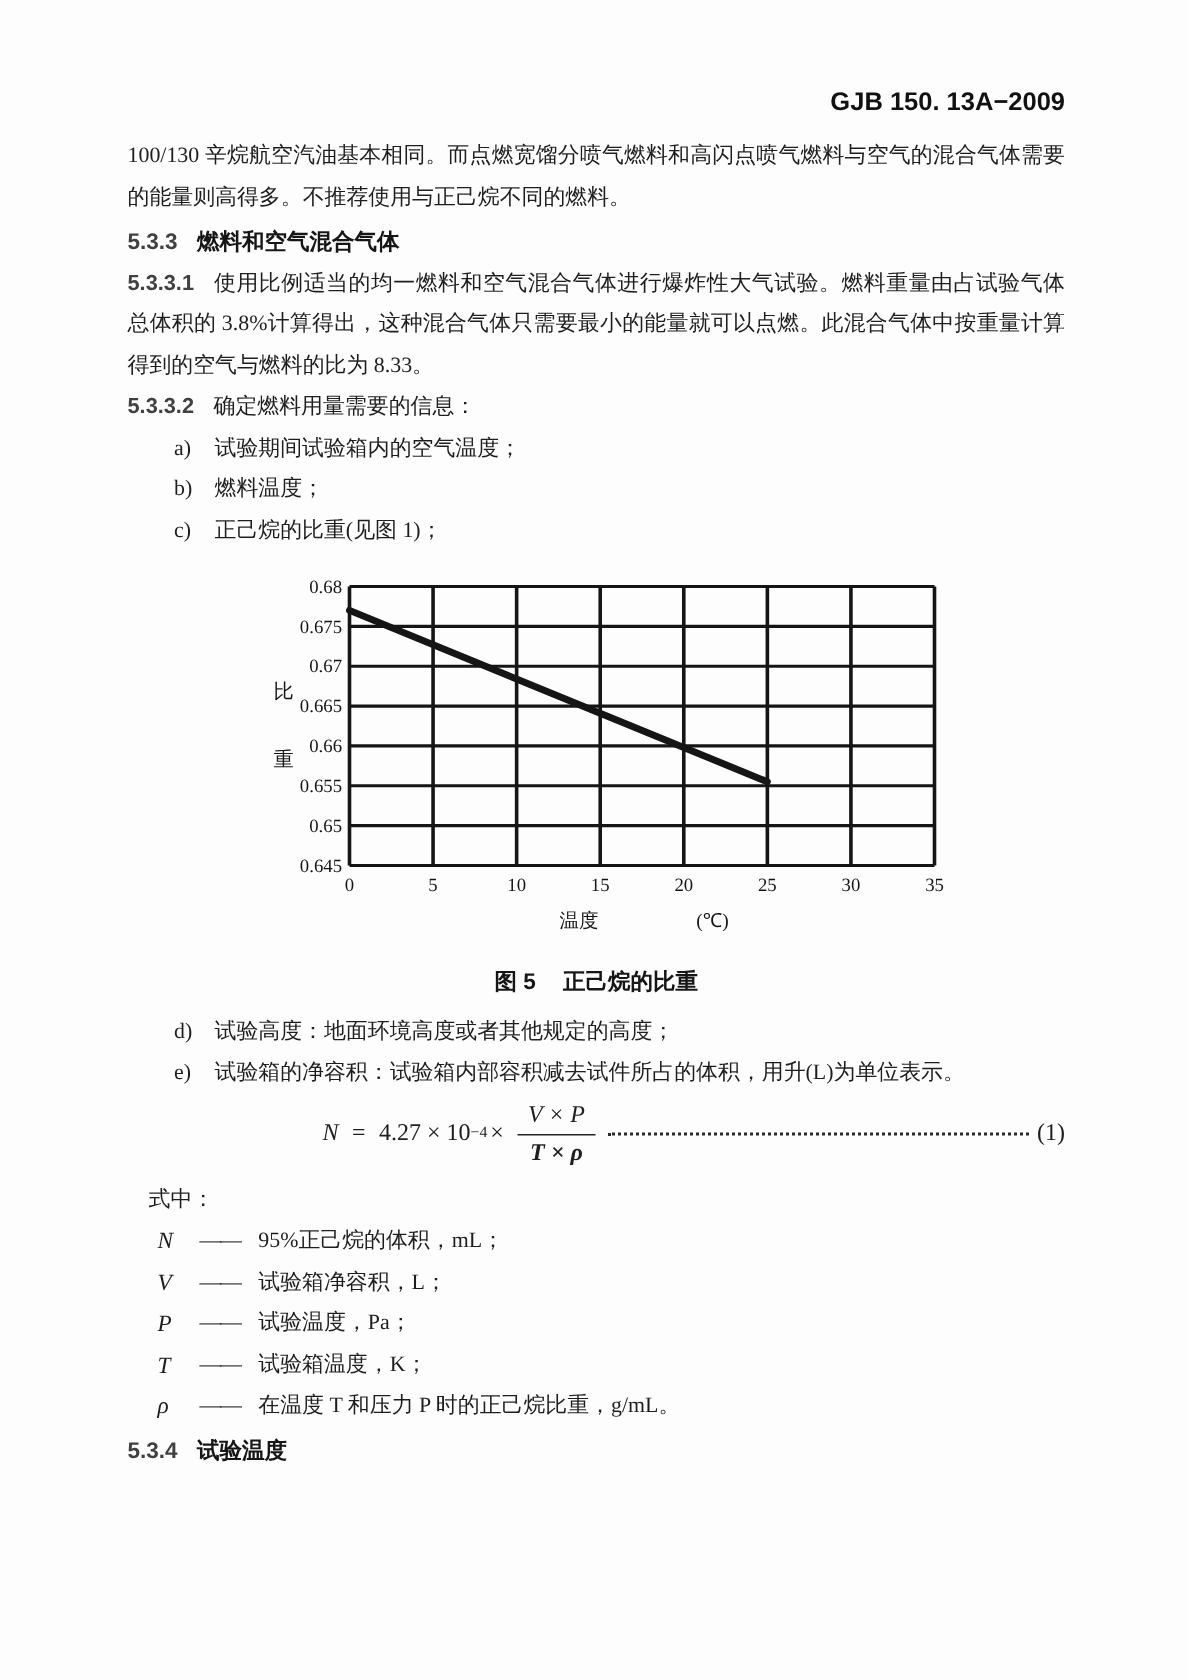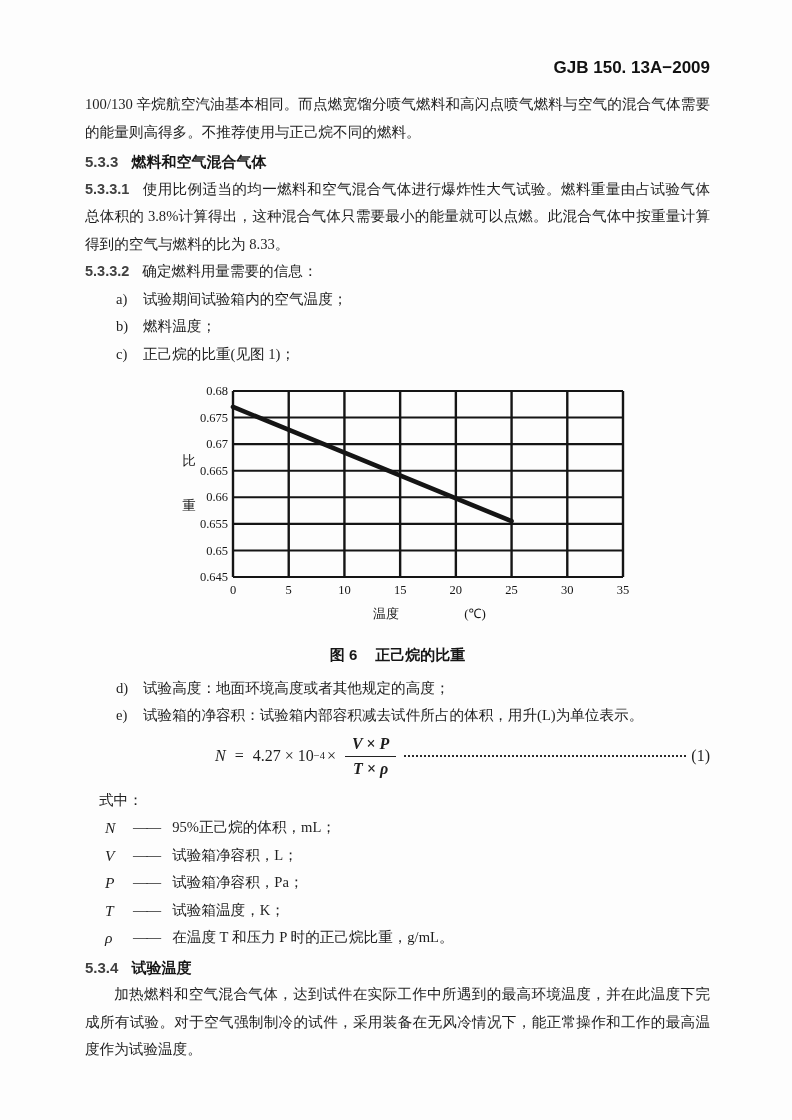--- a/index.html
+++ b/index.html
@@ -36,21 +36,21 @@
   }
   .fig-caption .cap-label{margin-right:18px;}
   .formula-row{
     display:flex;align-items:center;padding-left:130px;margin:4px 0 8px 0;
     font-size:16px;font-family:"Liberation Serif","DejaVu Serif",serif;
   }
   .f-var{font-style:italic;}
   .f-el{margin-right:9px;}
   .f-sup{vertical-align:super;font-size:10.5px;margin-right:2px;}
   .frac{display:inline-flex;flex-direction:column;text-align:center;font-style:italic;}
-  .frac .num{border-bottom:1.4px solid #222;padding:0 7px 2px 7px;line-height:20px;font-weight:bold;}
+  .frac .num{border-bottom:1.4px solid #222;padding:0 7px 2px 7px;line-height:20px;}
   .frac .den{padding-top:2px;line-height:20px;font-weight:bold;}
   .leader{flex:1;height:0;border-bottom:2.4px dotted #2a2a2a;margin:0 5px 0 8px;}
   .where{padding-left:14px;}
   .def-row{display:flex;padding-left:20px;}
   .def-sym{width:24px;flex:none;font-style:italic;font-size:15.5px;}
   .def-dash{margin:0 12px 0 4px;letter-spacing:-1px;}
   .indent{text-indent:2em;}
 </style>
 </head>
 <body>
@@ -122,21 +122,21 @@
         <text x="448" y="213" text-anchor="middle" font-size="12.5" fill="#151515" font-family="Liberation Serif, serif">35</text>
         <polyline points="58,25.942857142857143 336.57142857142856,140.2000000000003" fill="none" stroke="#151515" stroke-width="4.6" stroke-linecap="round"></polyline>
         <text x="14" y="84.4" text-anchor="middle" font-size="13.5" fill="#151515" font-family="Liberation Serif, serif">比</text>
         <text x="14" y="129.4" text-anchor="middle" font-size="13.5" fill="#151515" font-family="Liberation Serif, serif">重</text>
         <text x="211" y="237" text-anchor="middle" font-size="13" fill="#151515" font-family="Liberation Serif, serif">温度</text>
         <text x="300" y="237" text-anchor="middle" font-size="13" fill="#151515" font-family="Liberation Serif, serif">(℃)</text>
       </svg>
   </div>
 
   <div class="fig-caption">
-    <span class="cap-label">图 6</span><span>正己烷的比重</span>
+    <span class="cap-label">图 5</span><span>正己烷的比重</span>
   </div>
 
   <div class="li">
     <span class="marker">d)</span>
     <span class="li-text">试验高度：地面环境高度或者其他规定的高度；</span>
   </div>
   <div class="li">
     <span class="marker">e)</span>
     <span class="li-text">试验箱的净容积：试验箱内部容积减去试件所占的体积，用升(L)为单位表示。</span>
   </div>
@@ -165,32 +165,31 @@
       <span>95%正己烷的体积，mL；</span>
     </div>
     <div class="def-row">
       <span class="def-sym">V</span>
       <span class="def-dash">——</span>
       <span>试验箱净容积，L；</span>
     </div>
     <div class="def-row">
       <span class="def-sym">P</span>
       <span class="def-dash">——</span>
-      <span>试验箱净容积，Pa；</span>
+      <span>试验温度，Pa；</span>
     </div>
     <div class="def-row">
       <span class="def-sym">T</span>
       <span class="def-dash">——</span>
       <span>试验箱温度，K；</span>
     </div>
     <div class="def-row">
       <span class="def-sym">ρ</span>
       <span class="def-dash">——</span>
       <span>在温度 T 和压力 P 时的正己烷比重，g/mL。</span>
     </div>
   </div>
 
   <div class="sec-head">
     <span class="sec-num">5.3.4</span><span>试验温度</span>
   </div>
-  <p class="indent">加热燃料和空气混合气体，达到试件在实际工作中所遇到的最高环境温度，并在此温度下完成所有试验。对于空气强制制冷的试件，采用装备在无风冷情况下，能正常操作和工作的最高温度作为试验温度。</p>
 
 </div>
 
 </body></html>

